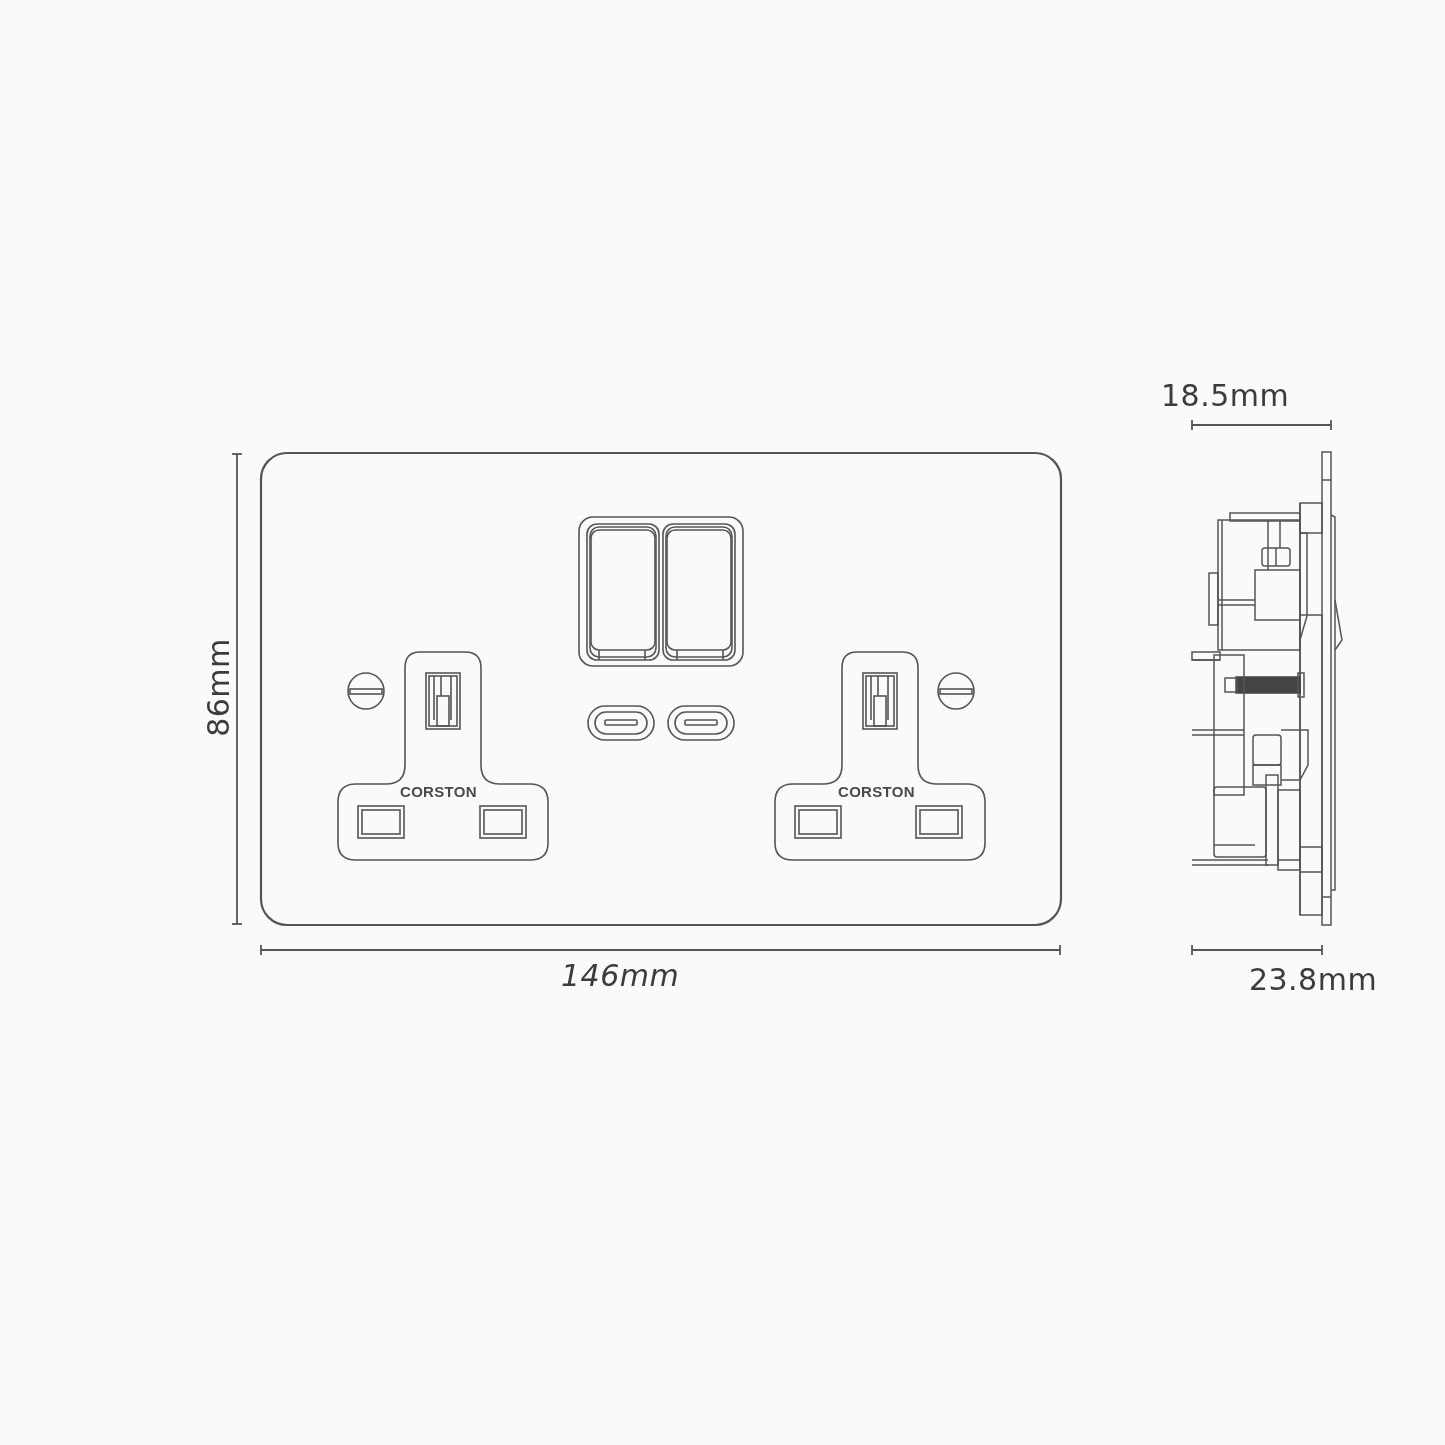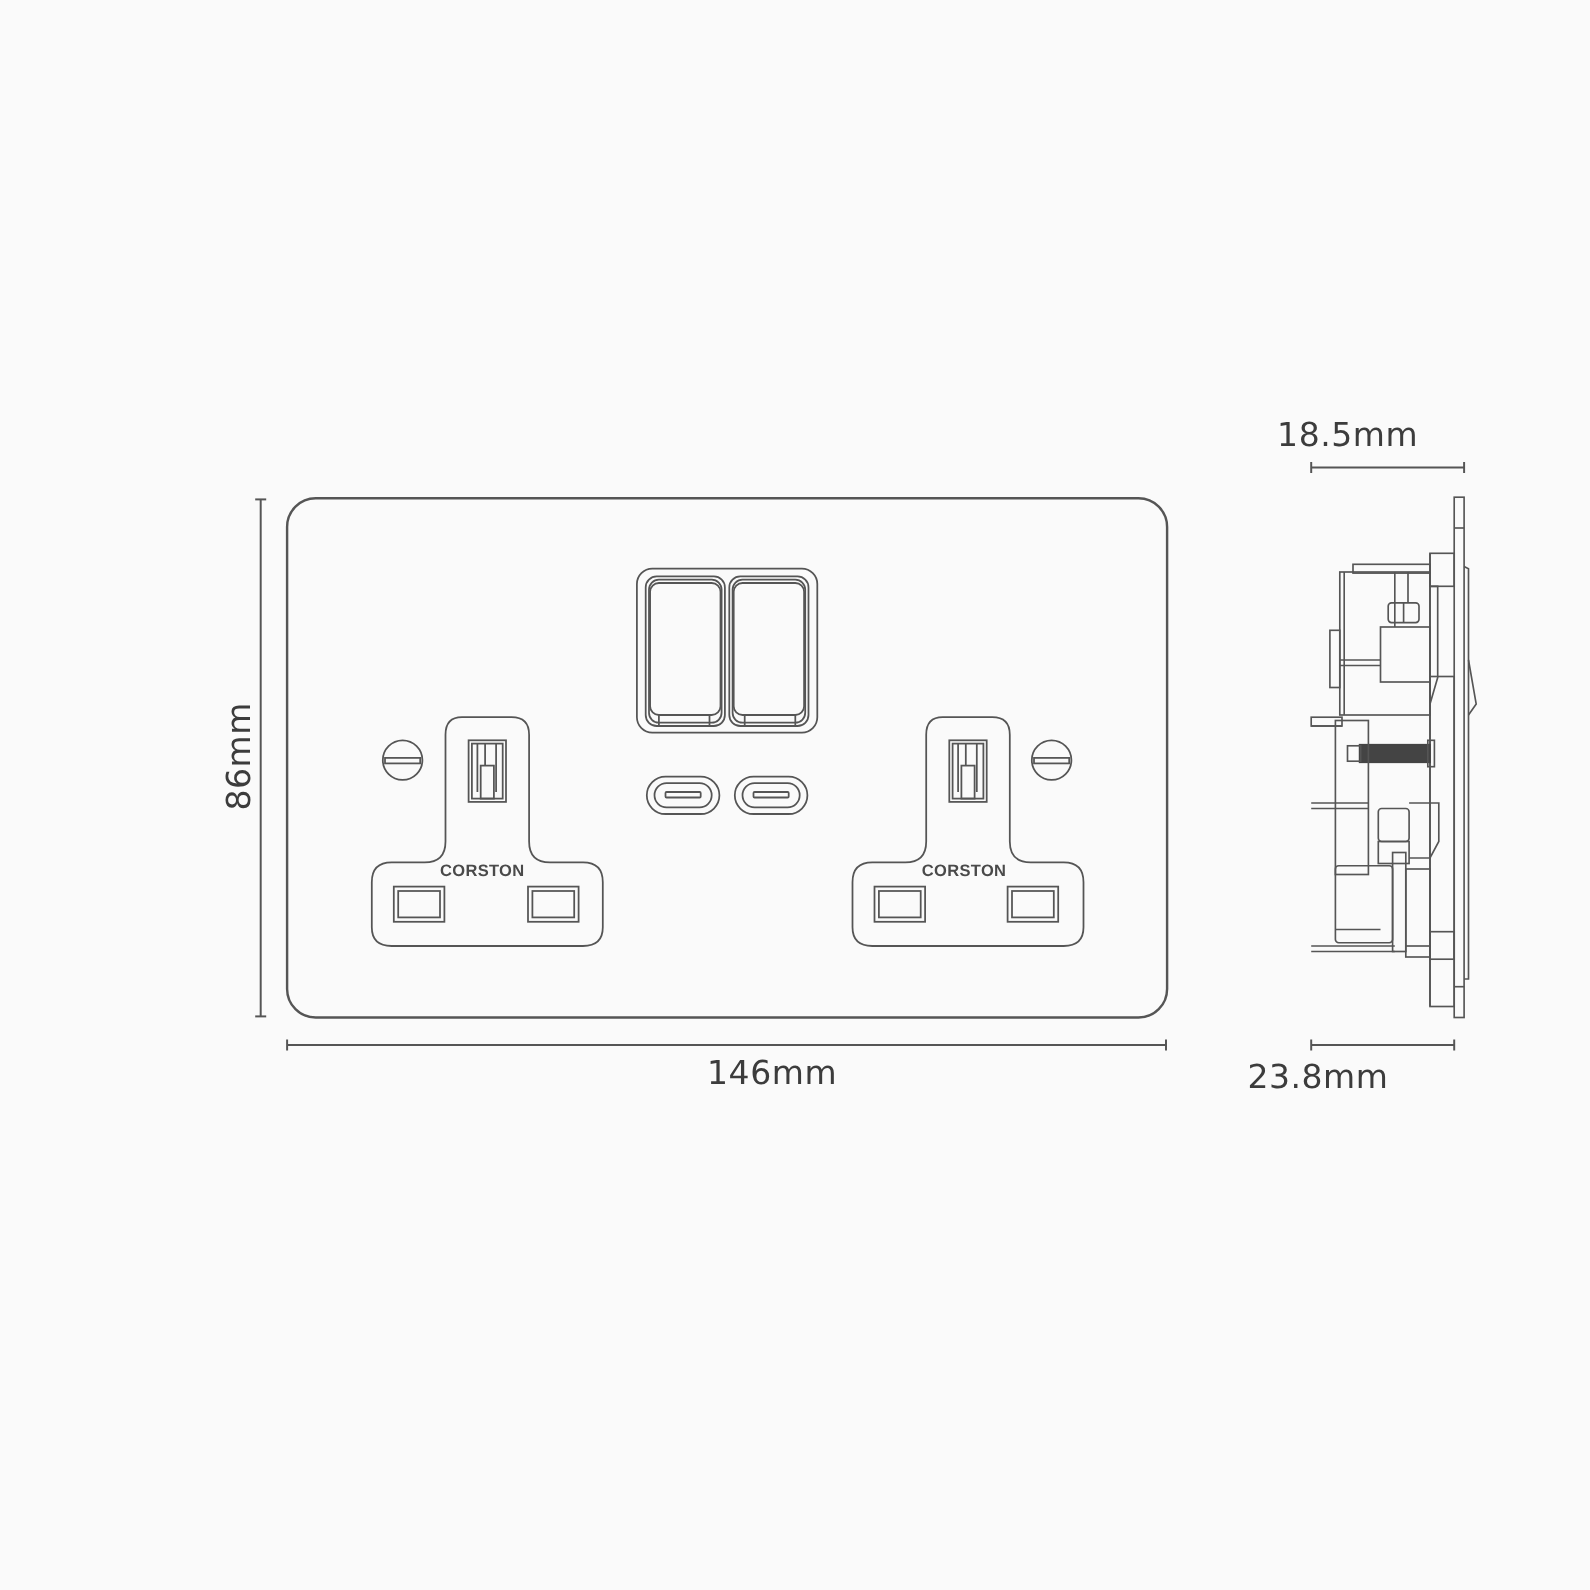--- a/index.html
+++ b/index.html
@@ -184,18 +184,18 @@
     <line x1="1192" y1="860" x2="1268" y2="860"></line>
     <line x1="1192" y1="865" x2="1268" y2="865"></line>
     <rect x="1266" y="775" width="12" height="90"></rect>
     <rect x="1278" y="790" width="22" height="80"></rect>
     <line x1="1278" y1="860" x2="1300" y2="860"></line>
     <rect x="1300" y="847" width="22" height="25"></rect>
   </g>
 </svg>
 
 <div class="lbl" style="left:168px; top:670px; transform: rotate(-90deg); transform-origin: center; width:100px; text-align:center;">86mm</div>
-<div class="lbl" style="left:561px; top:958px; width:200px; text-align:right;">146mm</div>
+<div class="lbl" style="left:561px; top:958px; width:200px; text-align:left;font-style:italic;">146mm</div>
 <div class="lbl" style="left:1161px; top:378px; width:200px; text-align:left;">18.5mm</div>
-<div class="lbl" style="left:1134px; top:962px; width:200px; text-align:left;">23.8mm</div>
+<div class="lbl" style="left:1213px; top:962px; width:200px; text-align:center;">23.8mm</div>
 
 <div class="brand" style="left:400px; top:783px;">CORSTON</div>
 <div class="brand" style="left:838px; top:783px;">CORSTON</div>
 
 </body></html>

